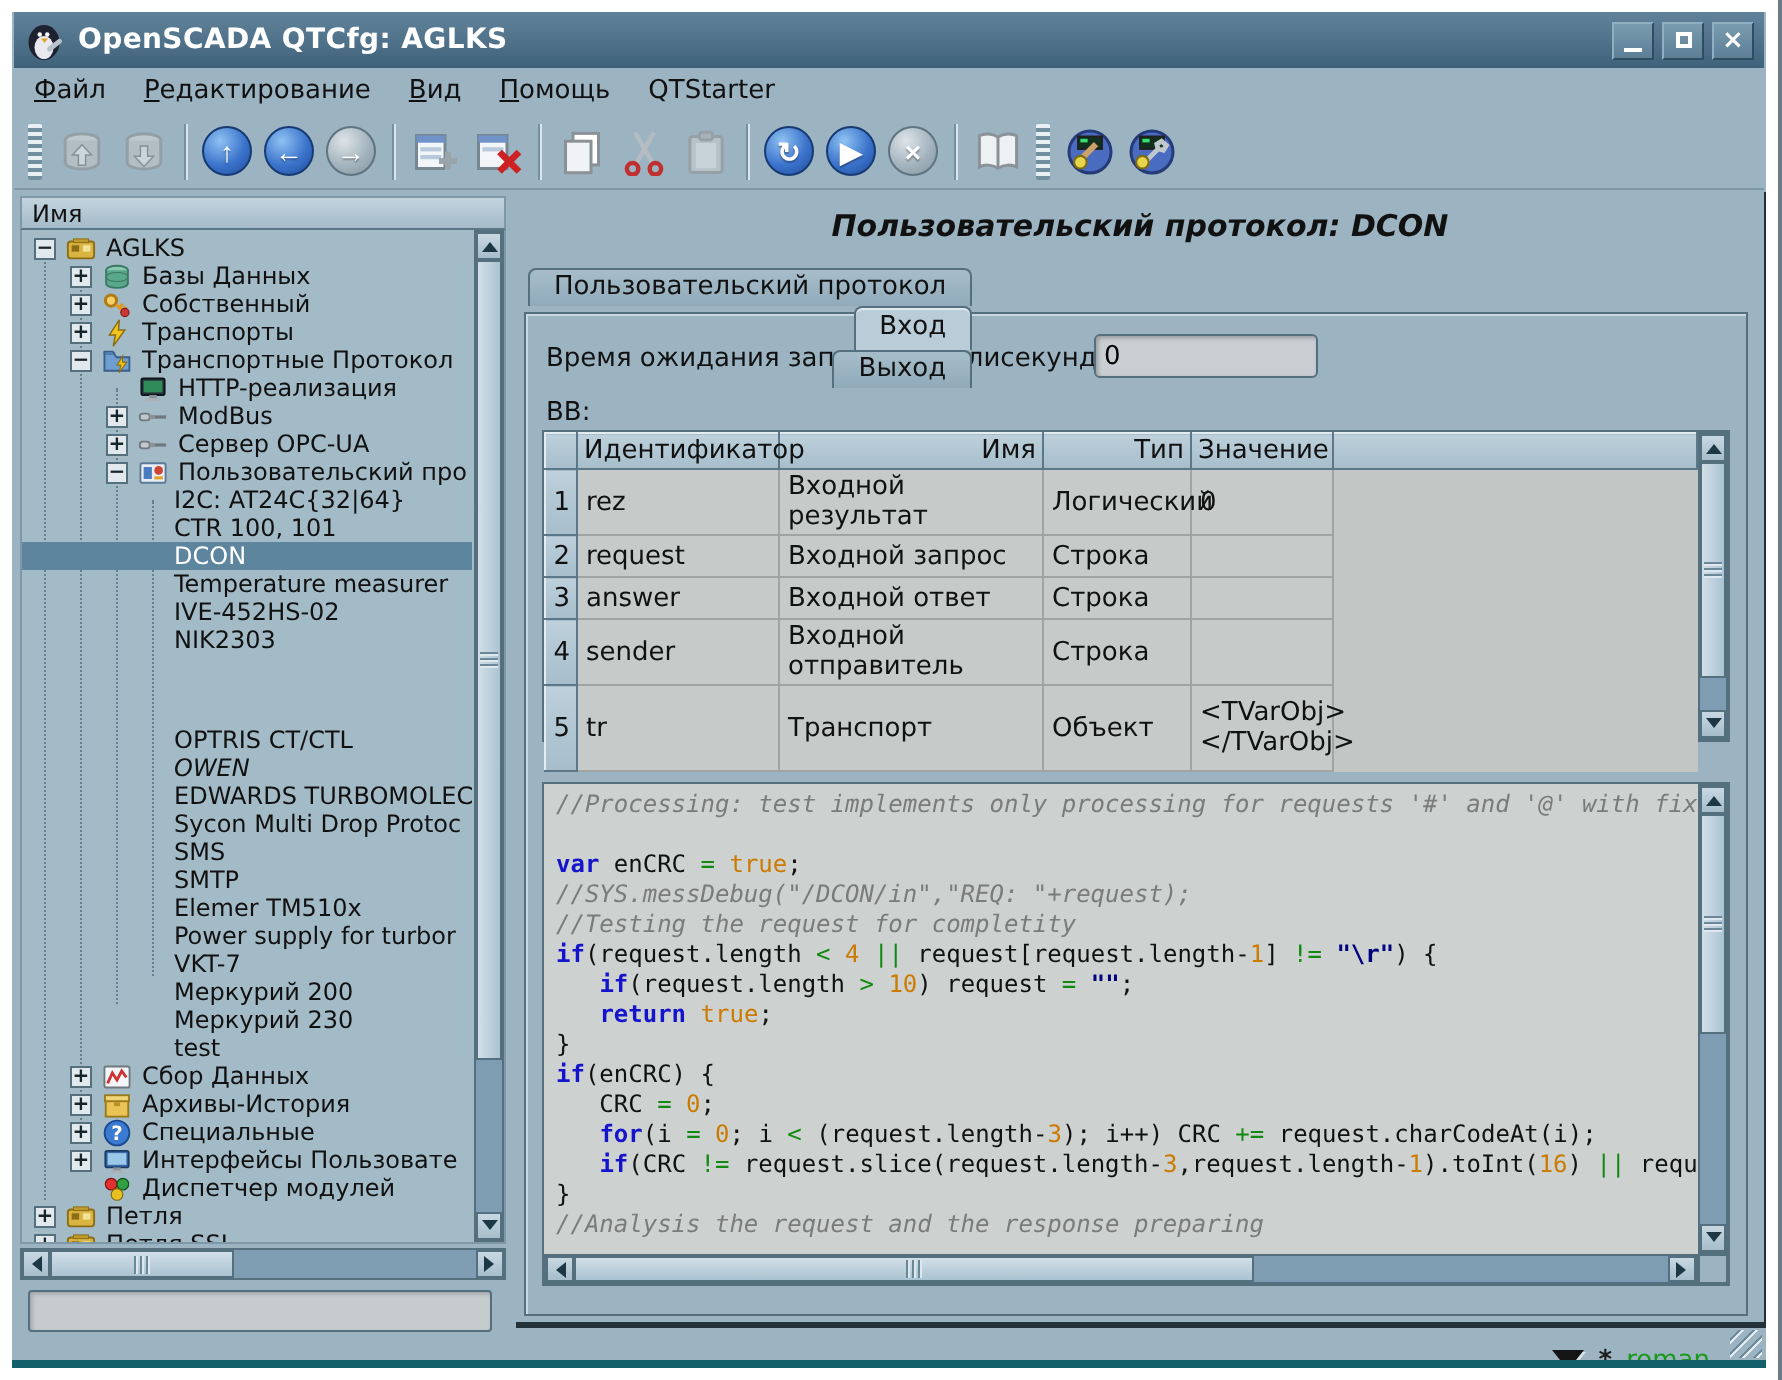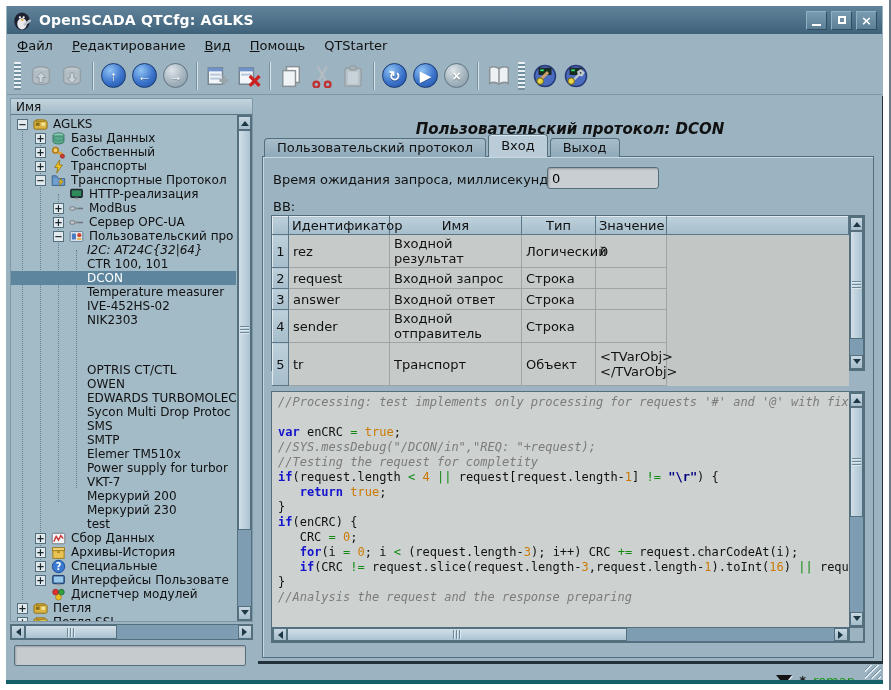--- a/index.html
+++ b/index.html
@@ -74,42 +74,42 @@
   .tri.u{border:4px solid transparent;border-bottom:5px solid #1c3844;margin-top:-3px;}
   .tri.d{border:4px solid transparent;border-top:5px solid #1c3844;margin-bottom:-3px;}
   .tree-hscroll{position:absolute;left:4px;top:618px;width:243px;height:16px;}
   .left-bottom-box{position:absolute;left:8px;top:639px;width:232px;height:21px;
     background:#c6cbce;border:1px solid #54707e;border-radius:2px;
     box-shadow:inset 1px 1px 2px rgba(0,0,0,.2);}
   
   .right-panel{position:absolute;left:252px;top:90px;width:624px;height:567px;}
   .right-edge{position:absolute;left:876px;top:90px;width:8px;height:567px;background:#22313a;}
   .panel-bottom-edge{position:absolute;left:252px;top:655px;width:632px;height:3px;background:#22313a;}
-  .panel-title{position:absolute;left:0;right:0;top:24px;text-align:center;
+  .panel-title{position:absolute;left:0;right:0;top:8px;text-align:center;
     font-size:15px;font-weight:bold;font-style:italic;}
-  .tabbar{position:absolute;left:6px;top:38px;height:23px;display:flex;align-items:flex-end;z-index:3;}
+  .tabbar{position:absolute;left:6px;top:38px;height:23px;display:flex;align-items:flex-end;z-index:3;flex-direction:column;}
   .tab{border:1px solid #54707e;border-bottom:none;border-radius:4px 4px 0 0;font-size:13px;
     padding:2px 12px 3px;height:19px;background:linear-gradient(#a7bdca,#90aaba);margin-right:2px;
     display:flex;align-items:center;}
   .tab.active{height:23px;background:#b9ccd7;box-shadow:inset 0 1px 0 #dfeaf0;padding-bottom:4px;}
   .tabframe{position:absolute;left:4px;top:60px;width:612px;height:502px;
     border:1px solid #54707e;box-shadow:inset 1px 1px 0 #c8d9e3;}
   .field-label{position:absolute;left:10px;top:15px;font-size:13px;}
   .wait-input{position:absolute;left:284px;top:10px;width:112px;height:22px;
     background:#c9ced2;border:1px solid #54707e;border-radius:3px;font-size:13px;
     font-family:inherit;padding:0 4px;box-shadow:inset 1px 1px 2px rgba(0,0,0,.25);}
   .io-label{position:absolute;left:10px;top:42px;font-size:13px;}
   
   .io-table-wrap{position:absolute;left:8px;top:58px;width:594px;height:156px;
     border:1px solid #54707e;background:#bcc2c2;display:flex;}
   table.io{border-collapse:collapse;table-layout:fixed;width:577px;font-size:13px;
     align-self:flex-start;}
   table.io .th, table.io .rn{background:linear-gradient(#bdd0db,#a6bdcb);
     border:1px solid #5c7888;border-top-color:#e2ecf1;border-left-color:#e2ecf1;
-    font-weight:normal;text-align:center;padding:1px 3px;}
+    font-weight:normal;text-align:right;padding:1px 3px;}
   table.io td.c{background:#c6cbca;border:1px solid #9fa5a5;padding:1px 4px;text-align:left;}
   table.io td.filler{background:#c2c7c6;border:none;}
   table.io td.pre{white-space:pre-line;line-height:15px;margin-top:30px;}
   .io-vscroll{width:15px;height:154px;}
   
   .proc-label{position:absolute;left:8px;top:218px;font-size:13px;margin-top:48px;}
   .editor{position:absolute;left:8px;top:234px;width:594px;height:252px;
     border:1px solid #54707e;background:#cdd1d0;
     display:grid;grid-template-columns:1fr 15px;grid-template-rows:1fr 15px;}
   .code{overflow:hidden;padding:3px 0 0 6px;font-family:"DejaVu Sans Mono","Liberation Mono",monospace;
@@ -393,49 +393,49 @@
           <span class="ticon">
             <svg viewBox="0 0 16 16" xmlns="http://www.w3.org/2000/svg">
               <rect x="1.3" y="2.8" width="13.4" height="10.4" rx="1" fill="#e9edf1" stroke="#5a7a9a"></rect>
               <rect x="3" y="4.8" width="4.4" height="6.4" fill="#4a7ac0"></rect>
               <circle cx="11" cy="6.6" r="2.3" fill="#cc4433"></circle>
               <rect x="8.7" y="9.8" width="4.6" height="1.6" fill="#e0a020"></rect>
             </svg>
           </span>
           <span>Пользовательский про</span>
         </div>
+        <div class="tree-row" style="padding-left: 60px;">
+          <span class="exp-sp"></span>
+          <span>I2C: AT24C{32|64}</span>
+        </div>
+        <div class="tree-row" style="padding-left: 60px;">
+          <span class="exp-sp"></span>
+          <span>CTR 100, 101</span>
+        </div>
+        <div class="tree-row selected" style="padding-left: 60px;">
+          <span class="exp-sp"></span>
+          <span>DCON</span>
+        </div>
+        <div class="tree-row" style="padding-left: 60px;">
+          <span class="exp-sp"></span>
+          <span>Temperature measurer</span>
+        </div>
+        <div class="tree-row" style="padding-left: 60px;">
+          <span class="exp-sp"></span>
+          <span>IVE-452HS-02</span>
+        </div>
+        <div class="tree-row" style="padding-left: 60px;">
+          <span class="exp-sp"></span>
+          <span>NIK2303</span>
+        </div>
+        <div class="tree-row" style="padding-left: 60px; margin-top: 36px;">
+          <span class="exp-sp"></span>
+          <span>OPTRIS CT/CTL</span>
+        </div>
         <div class="tree-row" style="padding-left: 60px; font-style: italic;">
-          <span class="exp-sp"></span>
-          <span>I2C: AT24C{32|64}</span>
-        </div>
-        <div class="tree-row" style="padding-left: 60px;">
-          <span class="exp-sp"></span>
-          <span>CTR 100, 101</span>
-        </div>
-        <div class="tree-row selected" style="padding-left: 60px;">
-          <span class="exp-sp"></span>
-          <span>DCON</span>
-        </div>
-        <div class="tree-row" style="padding-left: 60px;">
-          <span class="exp-sp"></span>
-          <span>Temperature measurer</span>
-        </div>
-        <div class="tree-row" style="padding-left: 60px;">
-          <span class="exp-sp"></span>
-          <span>IVE-452HS-02</span>
-        </div>
-        <div class="tree-row" style="padding-left: 60px;">
-          <span class="exp-sp"></span>
-          <span>NIK2303</span>
-        </div>
-        <div class="tree-row" style="padding-left: 60px; margin-top: 36px;">
-          <span class="exp-sp"></span>
-          <span>OPTRIS CT/CTL</span>
-        </div>
-        <div class="tree-row" style="padding-left: 60px;">
           <span class="exp-sp"></span>
           <span>OWEN</span>
         </div>
         <div class="tree-row" style="padding-left: 60px;">
           <span class="exp-sp"></span>
           <span>EDWARDS TURBOMOLEC</span>
         </div>
         <div class="tree-row" style="padding-left: 60px;">
           <span class="exp-sp"></span>
           <span>Sycon Multi Drop Protoc</span>
@@ -676,20 +676,21 @@
       <div class="proc-label">Входная процедура:</div>
 
       <div class="editor">
         <div class="code">
             <div class="cl"><span class="t-com">//Processing: test implements only processing for requests '#' and '@' with fixed address '01' and the zero password</span></div>
             <div class="cl">&nbsp;</div>
             <div class="cl"><span class="t-kw">var</span><span class="t-pl"> enCRC </span><span class="t-op">=</span><span class="t-pl"> </span><span class="t-num">true</span><span class="t-pl">;</span></div>
             <div class="cl"><span class="t-com">//SYS.messDebug("/DCON/in","REQ: "+request);</span></div>
             <div class="cl"><span class="t-com">//Testing the request for completity</span></div>
             <div class="cl"><span class="t-kw">if</span><span class="t-pl">(request.length </span><span class="t-op">&lt;</span><span class="t-pl"> </span><span class="t-num">4</span><span class="t-pl"> </span><span class="t-op">||</span><span class="t-pl"> request[request.length-</span><span class="t-num">1</span><span class="t-pl">] </span><span class="t-op">!=</span><span class="t-pl"> </span><span class="t-str">"\r"</span><span class="t-pl">) {</span></div>
+            <div class="cl"><span class="t-pl">   </span><span class="t-kw">if</span><span class="t-pl">(request.length </span><span class="t-op">&gt;</span><span class="t-pl"> </span><span class="t-num">10</span><span class="t-pl">) request </span><span class="t-op">=</span><span class="t-pl"> </span><span class="t-str">""</span><span class="t-pl">;</span></div>
             <div class="cl"><span class="t-pl">   </span><span class="t-kw">return</span><span class="t-pl"> </span><span class="t-num">true</span><span class="t-pl">;</span></div>
             <div class="cl"><span class="t-pl">}</span></div>
             <div class="cl"><span class="t-kw">if</span><span class="t-pl">(enCRC) {</span></div>
             <div class="cl"><span class="t-pl">   CRC </span><span class="t-op">=</span><span class="t-pl"> </span><span class="t-num">0</span><span class="t-pl">;</span></div>
             <div class="cl"><span class="t-pl">   </span><span class="t-kw">for</span><span class="t-pl">(i </span><span class="t-op">=</span><span class="t-pl"> </span><span class="t-num">0</span><span class="t-pl">; i </span><span class="t-op">&lt;</span><span class="t-pl"> (request.length-</span><span class="t-num">3</span><span class="t-pl">); i++) CRC </span><span class="t-op">+=</span><span class="t-pl"> request.charCodeAt(i);</span></div>
             <div class="cl"><span class="t-pl">   </span><span class="t-kw">if</span><span class="t-pl">(CRC </span><span class="t-op">!=</span><span class="t-pl"> request.slice(request.length-</span><span class="t-num">3</span><span class="t-pl">,request.length-</span><span class="t-num">1</span><span class="t-pl">).toInt(</span><span class="t-num">16</span><span class="t-pl">) </span><span class="t-op">||</span><span class="t-pl"> request</span></div>
             <div class="cl"><span class="t-pl">}</span></div>
             <div class="cl"><span class="t-com">//Analysis the request and the response preparing</span></div>
           </div>
         <div class="sb v ed-vscroll">

